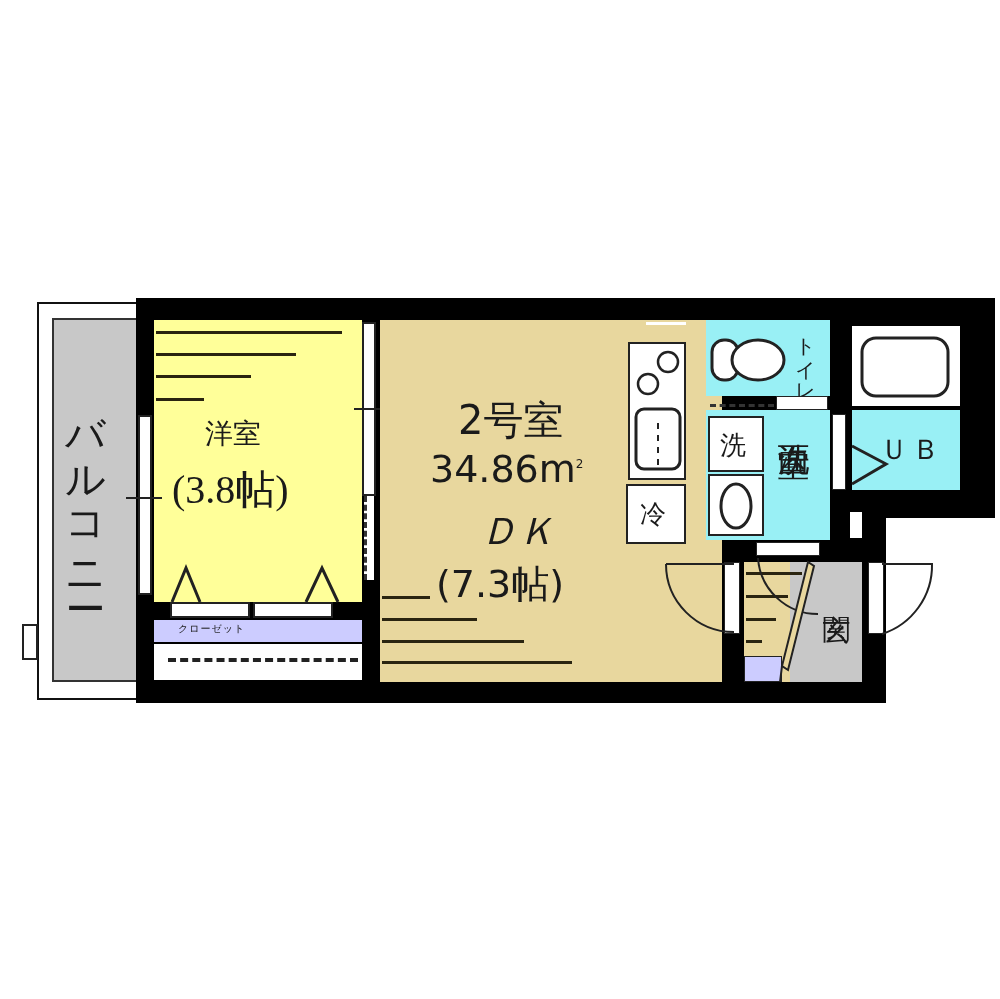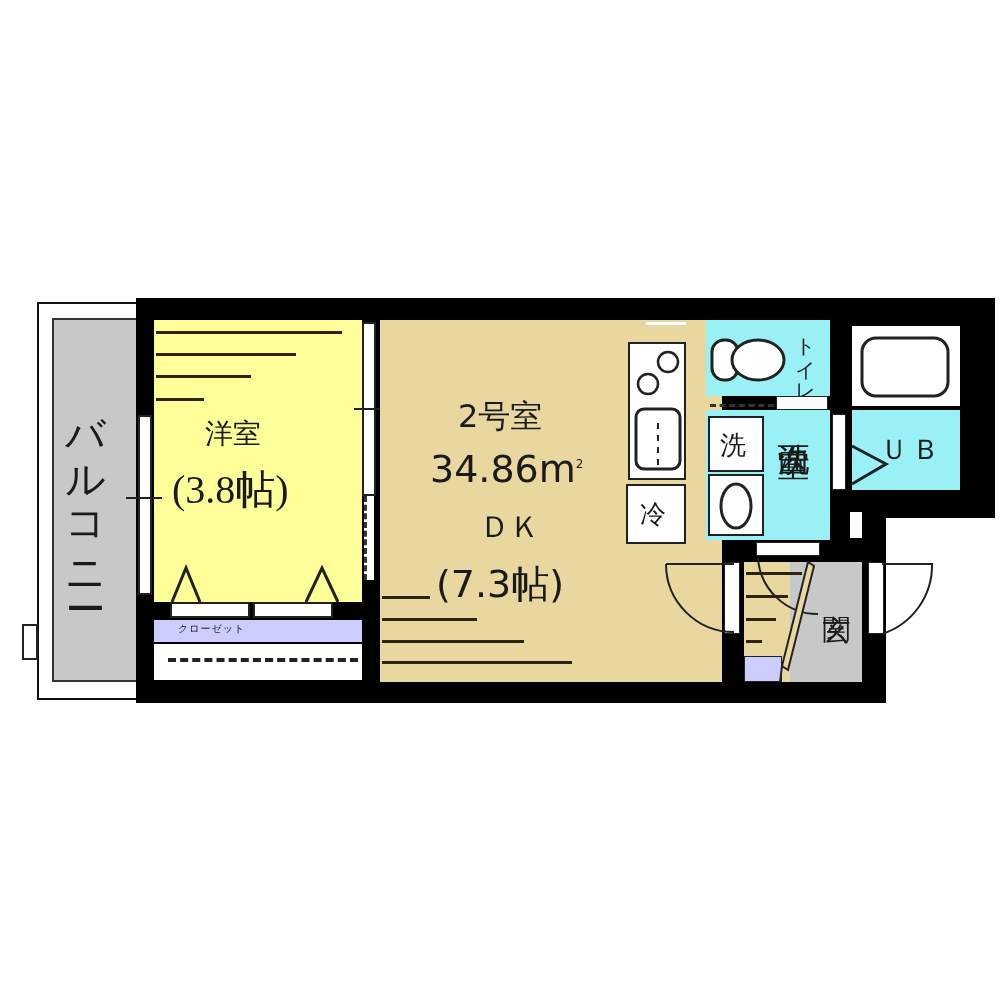--- a/index.html
+++ b/index.html
@@ -43,23 +43,23 @@
 <div class="lbl" style="left:178px;top:624px;font-size:10px;letter-spacing:1px;">クローゼット</div>
 <div class="abs" style="left:154px;top:644px;width:208px;height:36px;background:#fff;"></div>
 <div class="abs" style="left:168px;top:658px;width:190px;height:0;border-top:4px dashed #222;"></div>
 
 <div class="win" style="left:362px;top:322px;width:14px;height:174px;"></div>
 <div class="abs" style="left:354px;top:408px;width:30px;height:2px;background:#222;"></div>
 <div class="abs" style="left:364px;top:496px;width:10px;height:84px;background:#fff;border-left:3px dashed #333;"></div>
 
 <div class="abs" style="left:380px;top:320px;width:342px;height:362px;background:#e8d79e;"></div>
 <div class="abs" style="left:625px;top:560px;width:97px;height:122px;background:#e8d79e;"></div>
-<div class="lbl" style="left:458px;top:400px;font-size:32px;">2号室</div>
+<div class="lbl" style="left:458px;top:400px;font-size:40px;">2号室</div>
 <div class="lbl" style="left:430px;top:450px;font-size:38px;"><span>34.86m</span><sup style="font-size:12px;">2</sup></div>
-<div class="lbl" style="left:480px;top:512px;font-size:30px;">ＤＫ</div>
+<div class="lbl" style="left:480px;top:512px;font-size:38px;font-style:italic;">ＤＫ</div>
 <div class="lbl" style="left:436px;top:565px;font-size:38px;">(7.3帖)</div>
 <div class="hline" style="left:382px;top:596px;width:48px;"></div>
 <div class="hline" style="left:382px;top:618px;width:95px;"></div>
 <div class="hline" style="left:382px;top:640px;width:142px;"></div>
 <div class="hline" style="left:382px;top:661px;width:190px;"></div>
 
 <div class="abs" style="left:628px;top:342px;width:58px;height:138px;background:#fff;border:2px solid #222;"></div>
 <div class="abs" style="left:646px;top:322px;width:40px;height:3px;background:#fff;"></div>
 <svg class="abs" style="left:630px;top:344px;" width="56" height="58">
   <circle cx="38" cy="18" r="10" fill="none" stroke="#222" stroke-width="2.5"></circle>

